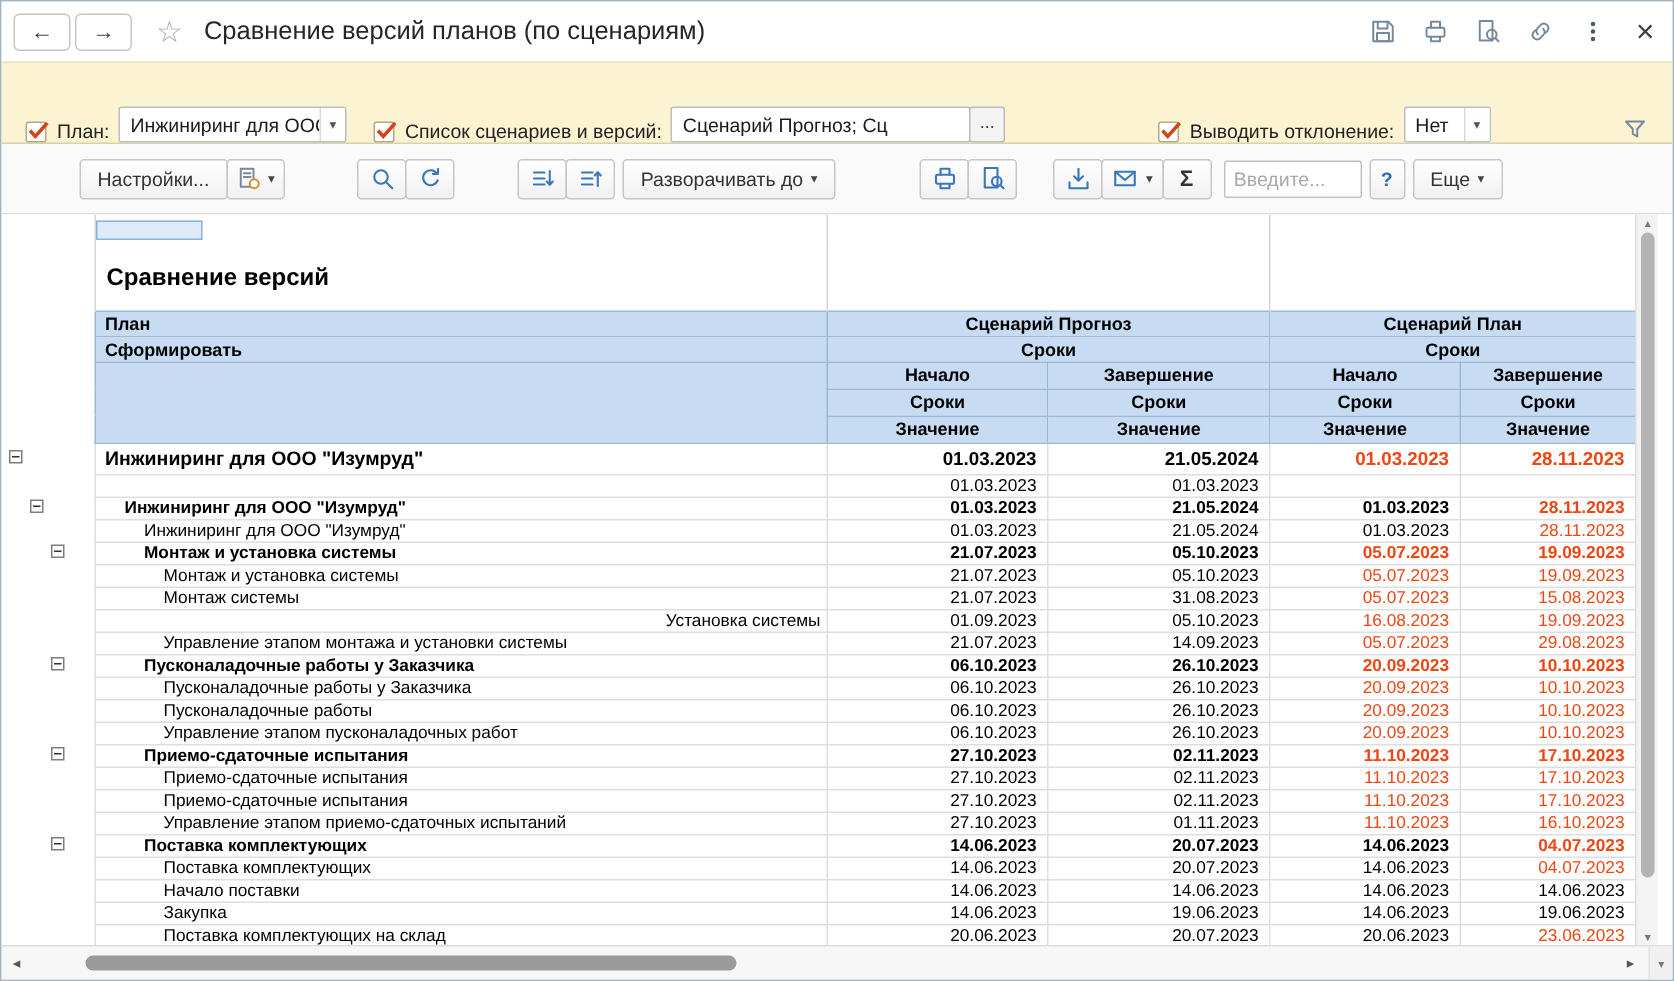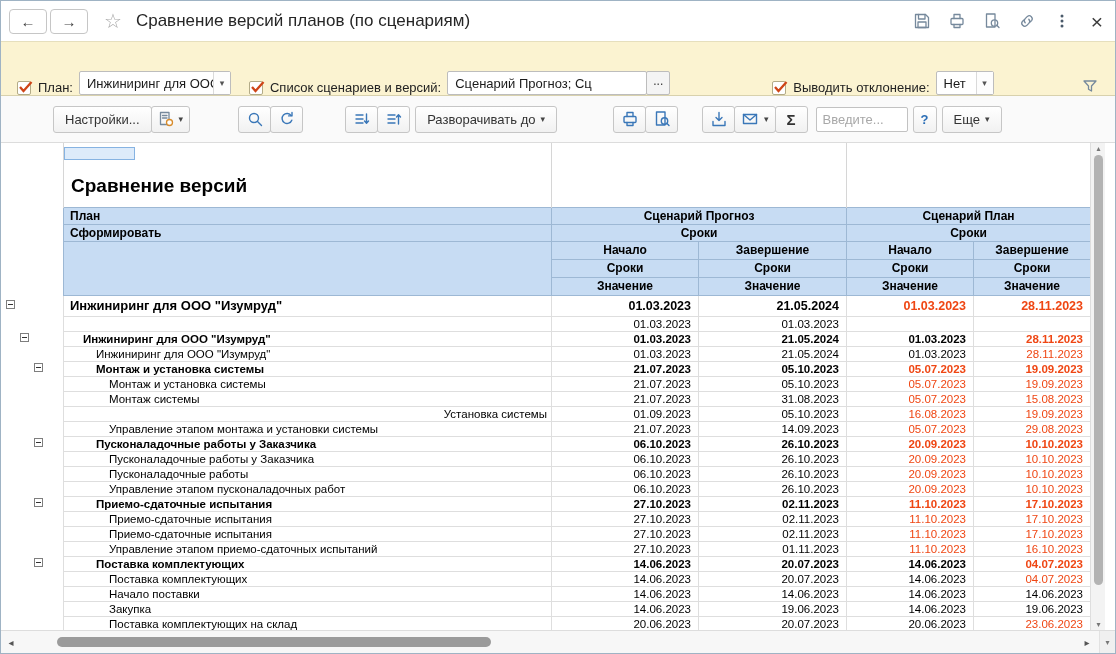--- a/index.html
+++ b/index.html
@@ -60,21 +60,21 @@
   .reportwrap { flex:1 1 auto; display:flex; background:#fff; overflow:hidden; }
   .canvas { flex:0 0 1089px; display:flex; position:relative; overflow:hidden; }
   .treecol { flex:0 0 62px; position:relative; background:#fff; }
   .sheet { position:relative; flex:1; }
   .selcell { position:absolute; left:1px; top:4px; width:71px; height:13px; border:1px solid #86b3e2; background:#ddebfa; z-index:2; }
 
   table.rep { border-collapse:collapse; table-layout:fixed; width:1027px; }
   .rep td { overflow:hidden; white-space:nowrap; }
   .rep .blank  { border-left:1px solid #d6d6d6; }
   .rep .blankL { border-left:1px solid #d6d6d6; }
-  .rep .rtitle { font-size:19px; font-weight:bold; color:#000; padding:6px 0 2px 7px; border-left:1px solid #d6d6d6; }
+  .rep .rtitle { font-size:16px; font-weight:bold; color:#000; padding:6px 0 2px 7px; border-left:1px solid #d6d6d6; }
   .rep td.h { background:var(--hdr,#c7dcf3); border:1px solid #9db8d4; font-weight:bold; font-size:12px; color:#000; padding:1px 6px; }
   .rep td.h.ctr { text-align:center; }
   .rep td.h.rgt { text-align:center; }
   .rep td.name { border:1px solid #dedede; font-size:11.5px; color:#000; padding:0 4px; }
   .rep td.val  { border:1px solid #dedede; font-size:11.5px; color:#000; text-align:right; padding:0 7px; }
   .rep tr.grouprow td { font-weight:bold; }
   .rep tr.bigrow td.name { font-size:13px; }
   .rep tr.bigrow td.val  { font-size:12.5px; }
   .rep td.red { color:var(--dev,#ef4613); }
 

